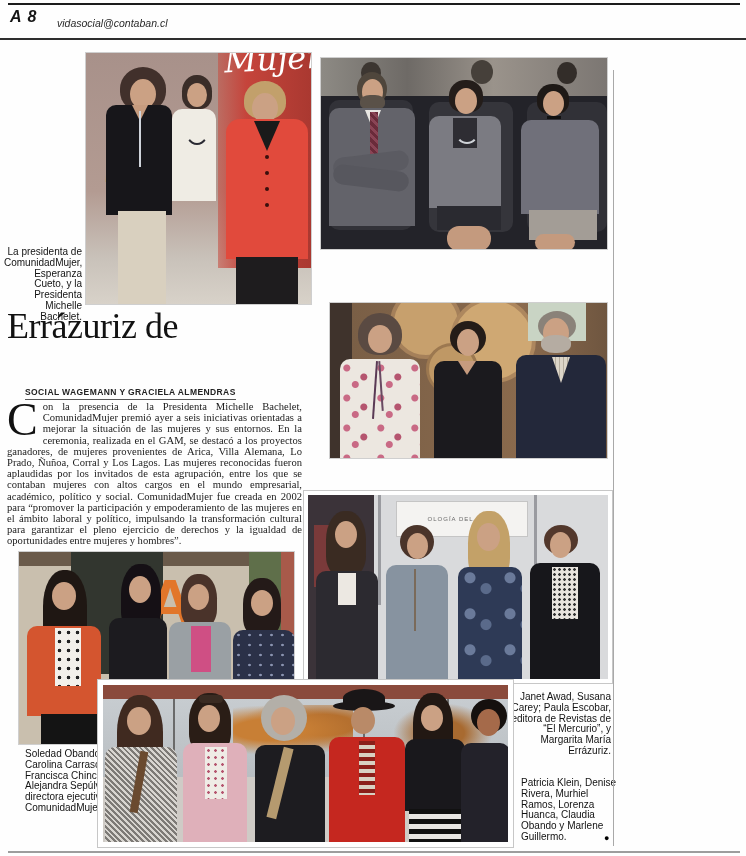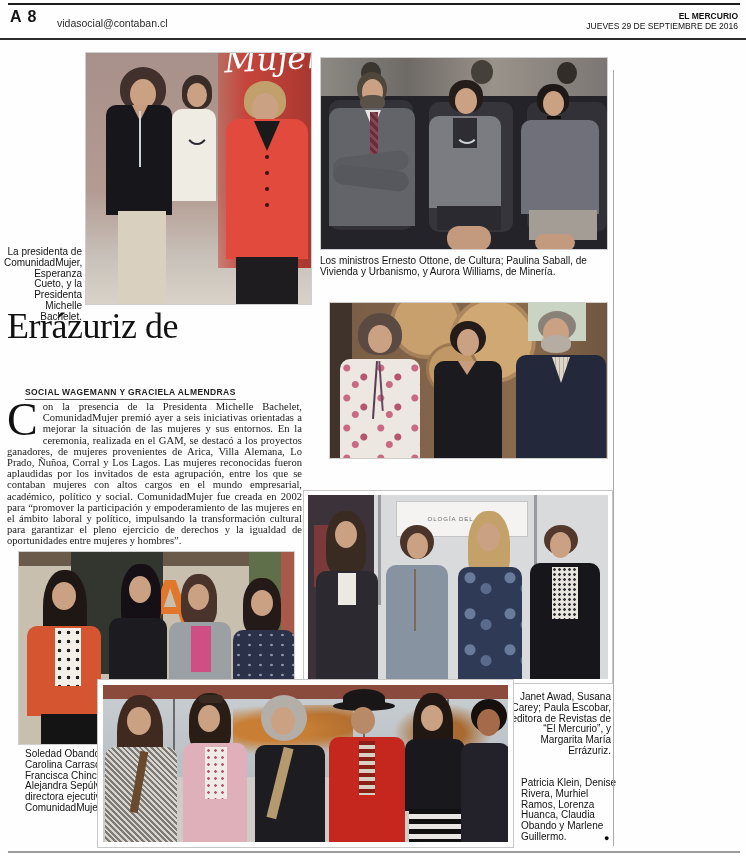--- a/index.html
+++ b/index.html
@@ -1,18 +1,18 @@
 <!DOCTYPE html>
 <html><head>
 <meta charset="utf-8">
 <style>
   html,body{margin:0;padding:0;background:#e8e8e8;}
   #page{position:relative;width:746px;height:856px;background:#fefefe;overflow:hidden;
         font-family:"Liberation Sans",sans-serif;color:#141414;}
-  .abs{position:absolute;}
+  .abs{position:absolute;font-style:italic;}
   .rule{position:absolute;background:#1c1c1c;}
   .photo{position:absolute;overflow:hidden;border:1px solid #cfcfcf;box-sizing:border-box;}
   .frame{position:absolute;background:#fff;border:1px solid #c7c7c7;box-sizing:border-box;}
   .pin{position:absolute;overflow:hidden;}
   .f{position:absolute;border-radius:50%;background:#cba184;}
   .h{position:absolute;border-radius:48% 48% 38% 38%;background:#2e2420;}
   .t{position:absolute;border-radius:10px 10px 0 0;}
   .s{position:absolute;}
   .caption{position:absolute;font-size:10px;line-height:10.8px;color:#121212;}
   #headline{position:absolute;left:7px;top:308px;width:300px;
@@ -28,24 +28,20 @@
   .scriptword{font-family:"DejaVu Serif",serif;font-style:italic;color:#fff;}
 </style>
 </head>
 <body>
 
 <div id="page">
 
   <div class="rule" style="left:8px;top:3px;width:732px;height:2px;"></div>
   <div class="abs" style="left:10px;top:8px;font-size:16px;font-weight:bold;letter-spacing:1px;">A 8</div>
   <div class="abs" style="left:57px;top:17px;font-size:10.5px;color:#2a2a2a;">vidasocial@contaban.cl</div>
-  <div class="abs" style="right:8px;top:11px;text-align:right;font-size:8.5px;line-height:10px;color:#111;">
-    <div style="font-weight:bold;">EL MERCURIO</div>
-    <div>JUEVES 29 DE SEPTIEMBRE DE 2016</div>
-  </div>
   <div class="rule" style="left:0px;top:38px;width:746px;height:2px;background:#2e2e2e;"></div>
 
   <div class="photo" style="left:85px;top:52px;width:227px;height:253px;background:linear-gradient(180deg,#a8918a 0%,#b39b92 55%,#c9c2ba 82%,#d8d2c9 100%);">
     <div class="s" style="left:132px;top:0;width:95px;height:215px;background:linear-gradient(90deg,#c6504497,#c5443b 30%,#a93830 100%);">
       <div class="scriptword" style="position:absolute;left:6px;top:-13px;font-size:32px;transform:rotate(-3deg);">Mujer</div>
       <div class="s" style="left:56px;top:146px;font-size:11px;color:#f2dcd6;">r.d</div>
       <div class="scriptword" style="position:absolute;left:28px;top:180px;font-size:19px;color:#e9b6ab;transform:rotate(-8deg);">Mujer</div>
     </div>
 
     <div class="h" style="left:96px;top:22px;width:30px;height:34px;background:#3a2d28;"></div>
@@ -96,21 +92,20 @@
     <div class="s" style="left:116px;top:148px;width:64px;height:24px;background:#2a2a30;"></div>
     <div class="s" style="left:126px;top:168px;width:44px;height:25px;background:#c49a7e;border-radius:12px;"></div>
 
     <div class="h" style="left:216px;top:26px;width:32px;height:30px;background:#1e1916;"></div>
     <div class="f" style="left:222px;top:33px;width:21px;height:25px;"></div>
     <div class="s" style="left:226px;top:58px;width:14px;height:3px;background:#111;"></div>
     <div class="t" style="left:200px;top:62px;width:78px;height:94px;background:#70707a;"></div>
     <div class="s" style="left:208px;top:152px;width:68px;height:30px;background:#a39d96;"></div>
     <div class="s" style="left:214px;top:176px;width:40px;height:17px;background:#c49a7e;border-radius:10px;"></div>
   </div>
-  <div class="caption" style="left:320px;top:256px;width:294px;">Los ministros Ernesto Ottone, de Cultura; Paulina Saball, de Vivienda y Urbanismo, y Aurora Williams, de Minería.</div>
 
   <div class="photo" style="left:329px;top:302px;width:279px;height:157px;background:linear-gradient(90deg,#3f332c 0 22px,#7a5f46 22px,#8a6a4d 70%,#6f5640 100%);">
     <div class="s" style="left:60px;top:-16px;width:64px;height:64px;background:#c7a06d;border:4px solid #a5805a;border-radius:50%;"></div>
     <div class="s" style="left:120px;top:-6px;width:78px;height:78px;background:#cfa873;border:4px solid #ad875e;border-radius:50%;"></div>
     <div class="s" style="left:96px;top:40px;width:46px;height:46px;background:#bf9865;border:3px solid #9c7850;border-radius:50%;"></div>
     <div class="s" style="left:198px;top:0;width:58px;height:38px;background:#c9d4c4;"></div>
 
     <div class="h" style="left:28px;top:10px;width:44px;height:42px;background:#5a4a42;border-radius:55% 55% 48% 48%;"></div>
     <div class="f" style="left:38px;top:22px;width:24px;height:28px;"></div>
     <div class="t" style="left:10px;top:56px;width:80px;height:101px;background:#ece7e0;background-image:radial-gradient(circle at 20% 30%,#c96a85 3px,transparent 4px),radial-gradient(circle at 70% 60%,#b5556f 3px,transparent 4px),radial-gradient(circle at 45% 85%,#c96a85 3px,transparent 4px);background-size:34px 30px;"></div>

